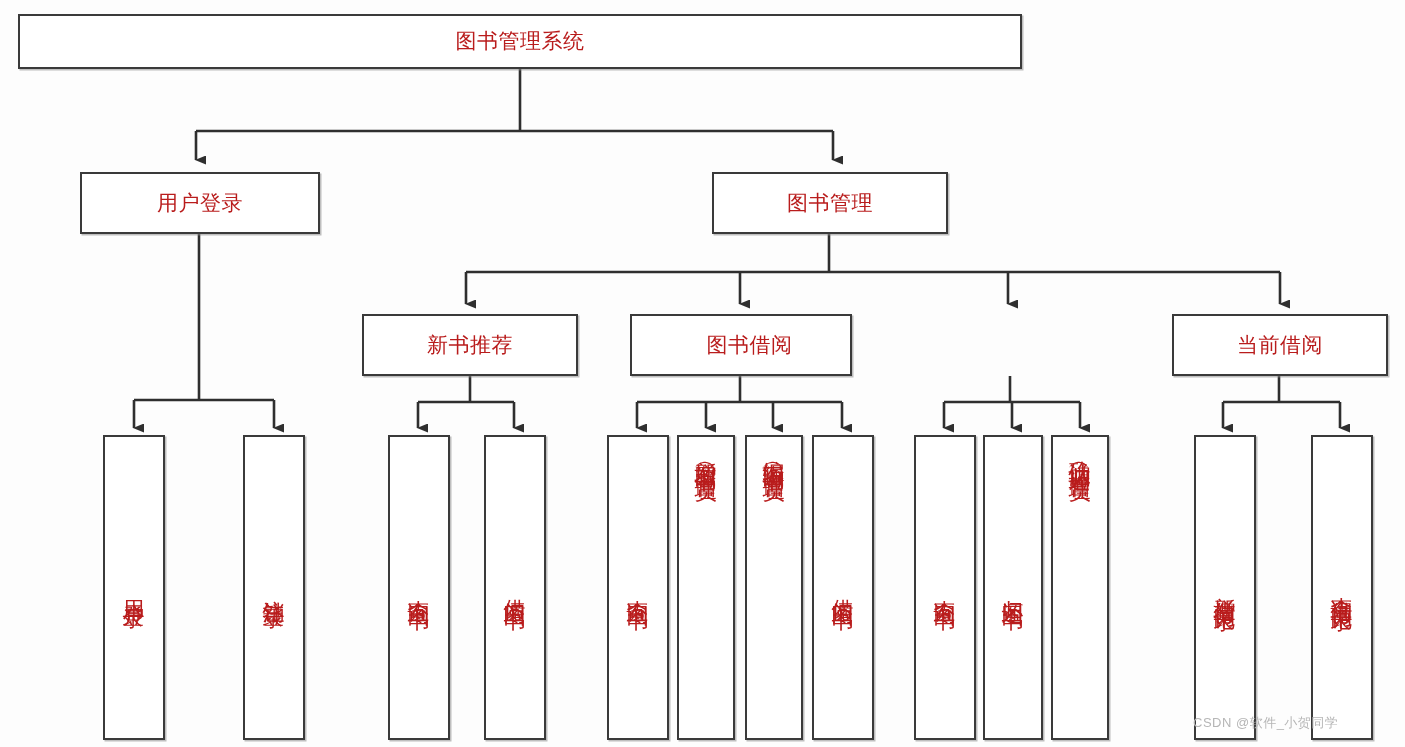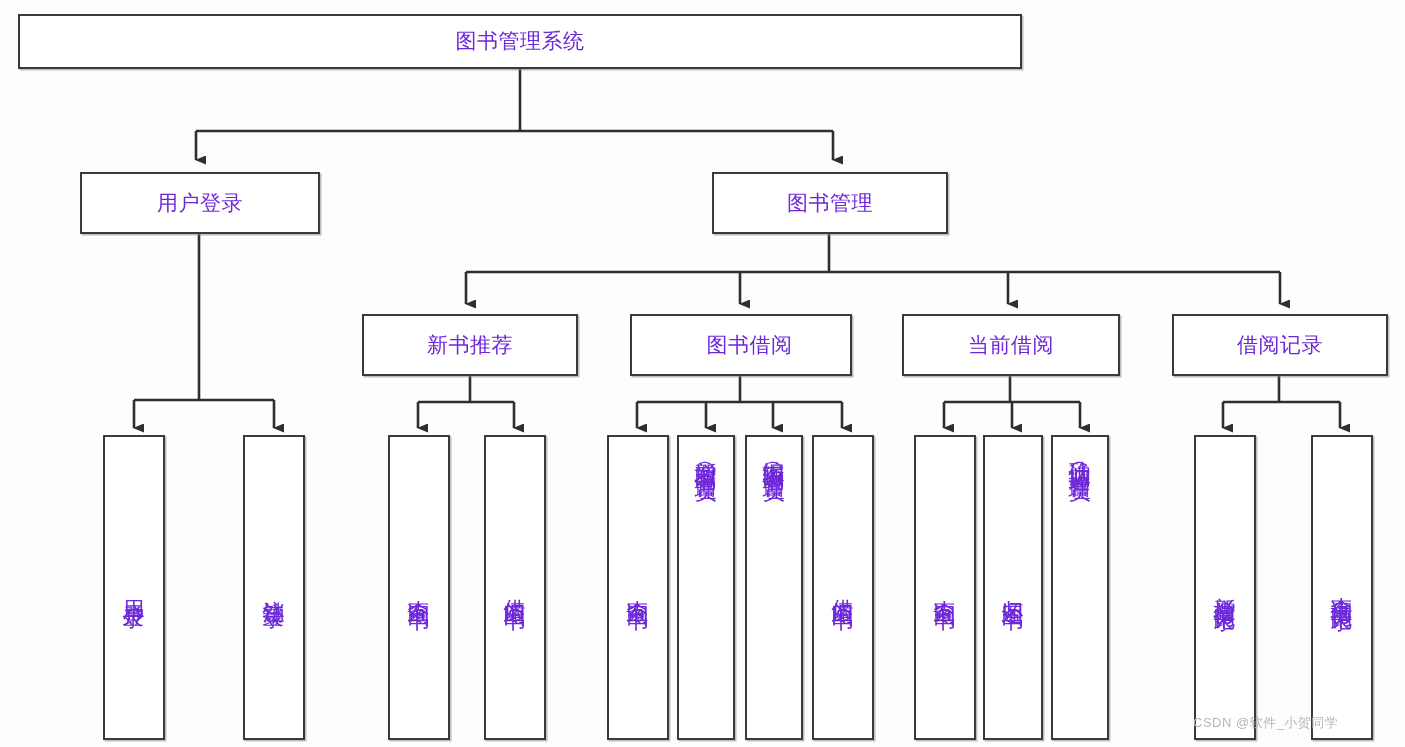--- a/index.html
+++ b/index.html
@@ -29,21 +29,21 @@
     position: absolute;
     box-sizing: border-box;
     background: #ffffff;
     border: 2.5px solid #3a3a3a;
     box-shadow: 1.5px 1.5px 0 rgba(140,140,140,0.55);
     display: flex;
     align-items: center;
     justify-content: center;
   }
   .node .lbl {
-    color: #6d28d9;
+    color: #b91c1c;
     font-size: 21px;
     line-height: 1.15;
     white-space: nowrap;
     letter-spacing: 0.5px;
   }
   
   .node.leaf {
     align-items: flex-start;
     justify-content: center;
     padding-top: 6px;
@@ -137,25 +137,22 @@
   <div class="node" style="left:362px; top:314px; width:216px; height:62px;">
     <span class="lbl">新书推荐</span>
   </div>
 
   <div class="node" style="left:712px; top:172px; width:236px; height:62px;">
     <span class="lbl">图书管理</span>
   </div>
   <div class="node" style="left:630px; top:314px; width:222px; height:62px;padding-left:17px;">
     <span class="lbl">图书借阅</span>
   </div>
-  <div class="node" style="left:902px; top:314px; width:218px; height:62px;">
+  <div class="node" style="left:1172px; top:314px; width:216px; height:62px;">
     <span class="lbl">当前借阅</span>
-  </div>
-  <div class="node" style="left:1172px; top:314px; width:216px; height:62px;">
-    <span class="lbl">借阅记录</span>
   </div>
 
   <div class="node leaf mid" style="left:103px; top:435px; width:62px; height:305px;">
     <span class="lbl">用户登录</span>
   </div>
   <div class="node leaf mid" style="left:243px; top:435px; width:62px; height:305px;">
     <span class="lbl">注销登录</span>
   </div>
 
   <div class="node leaf mid" style="left:388px; top:435px; width:62px; height:305px;">

